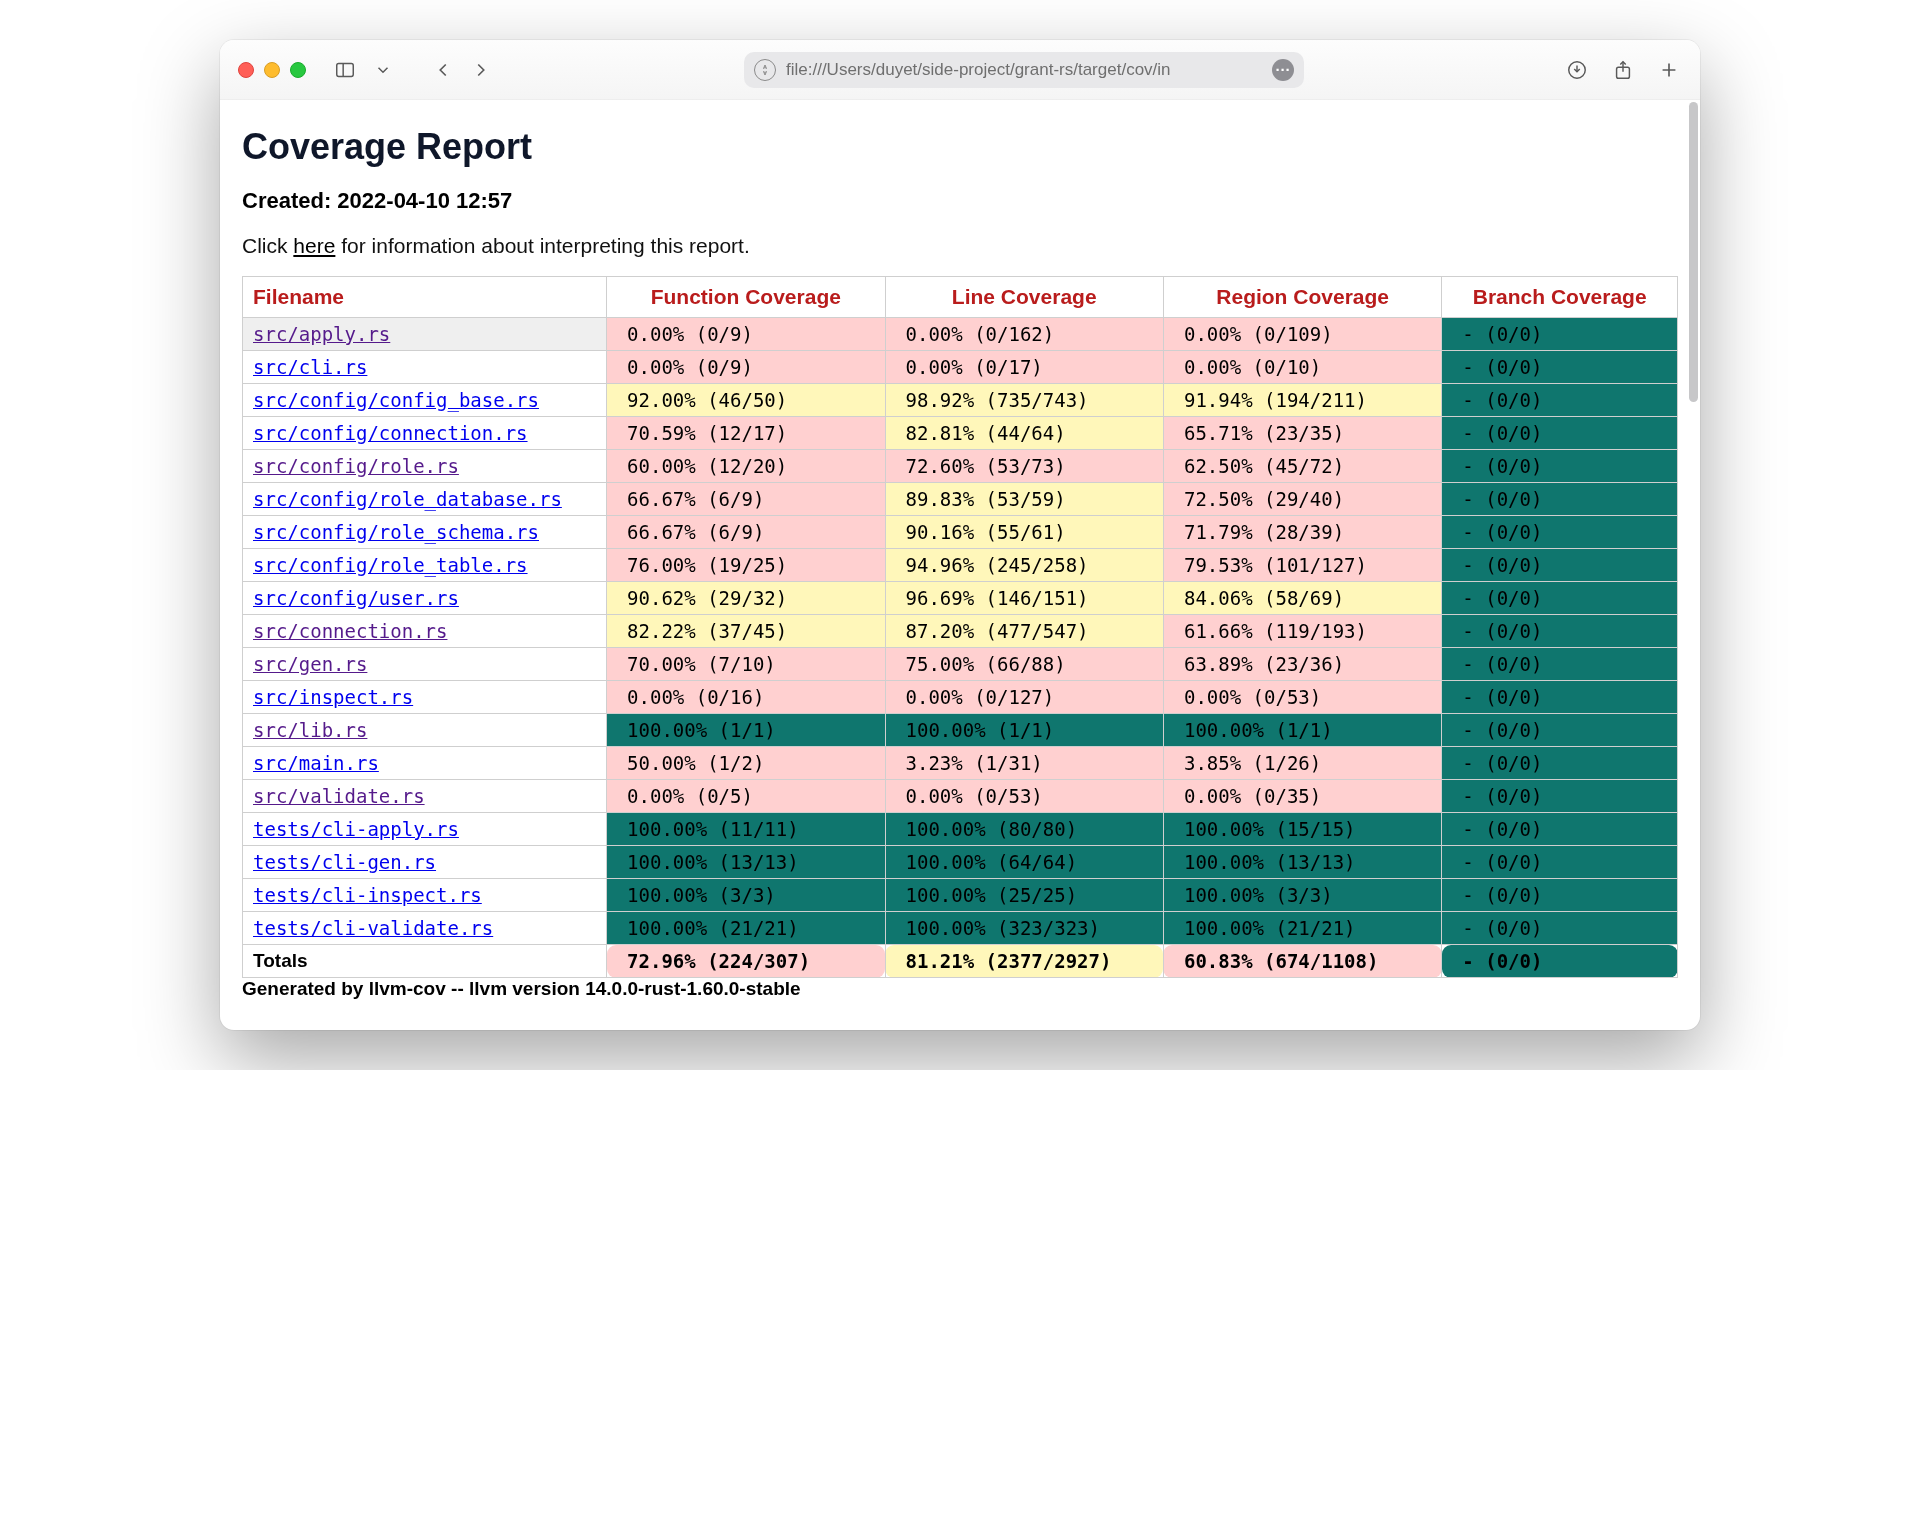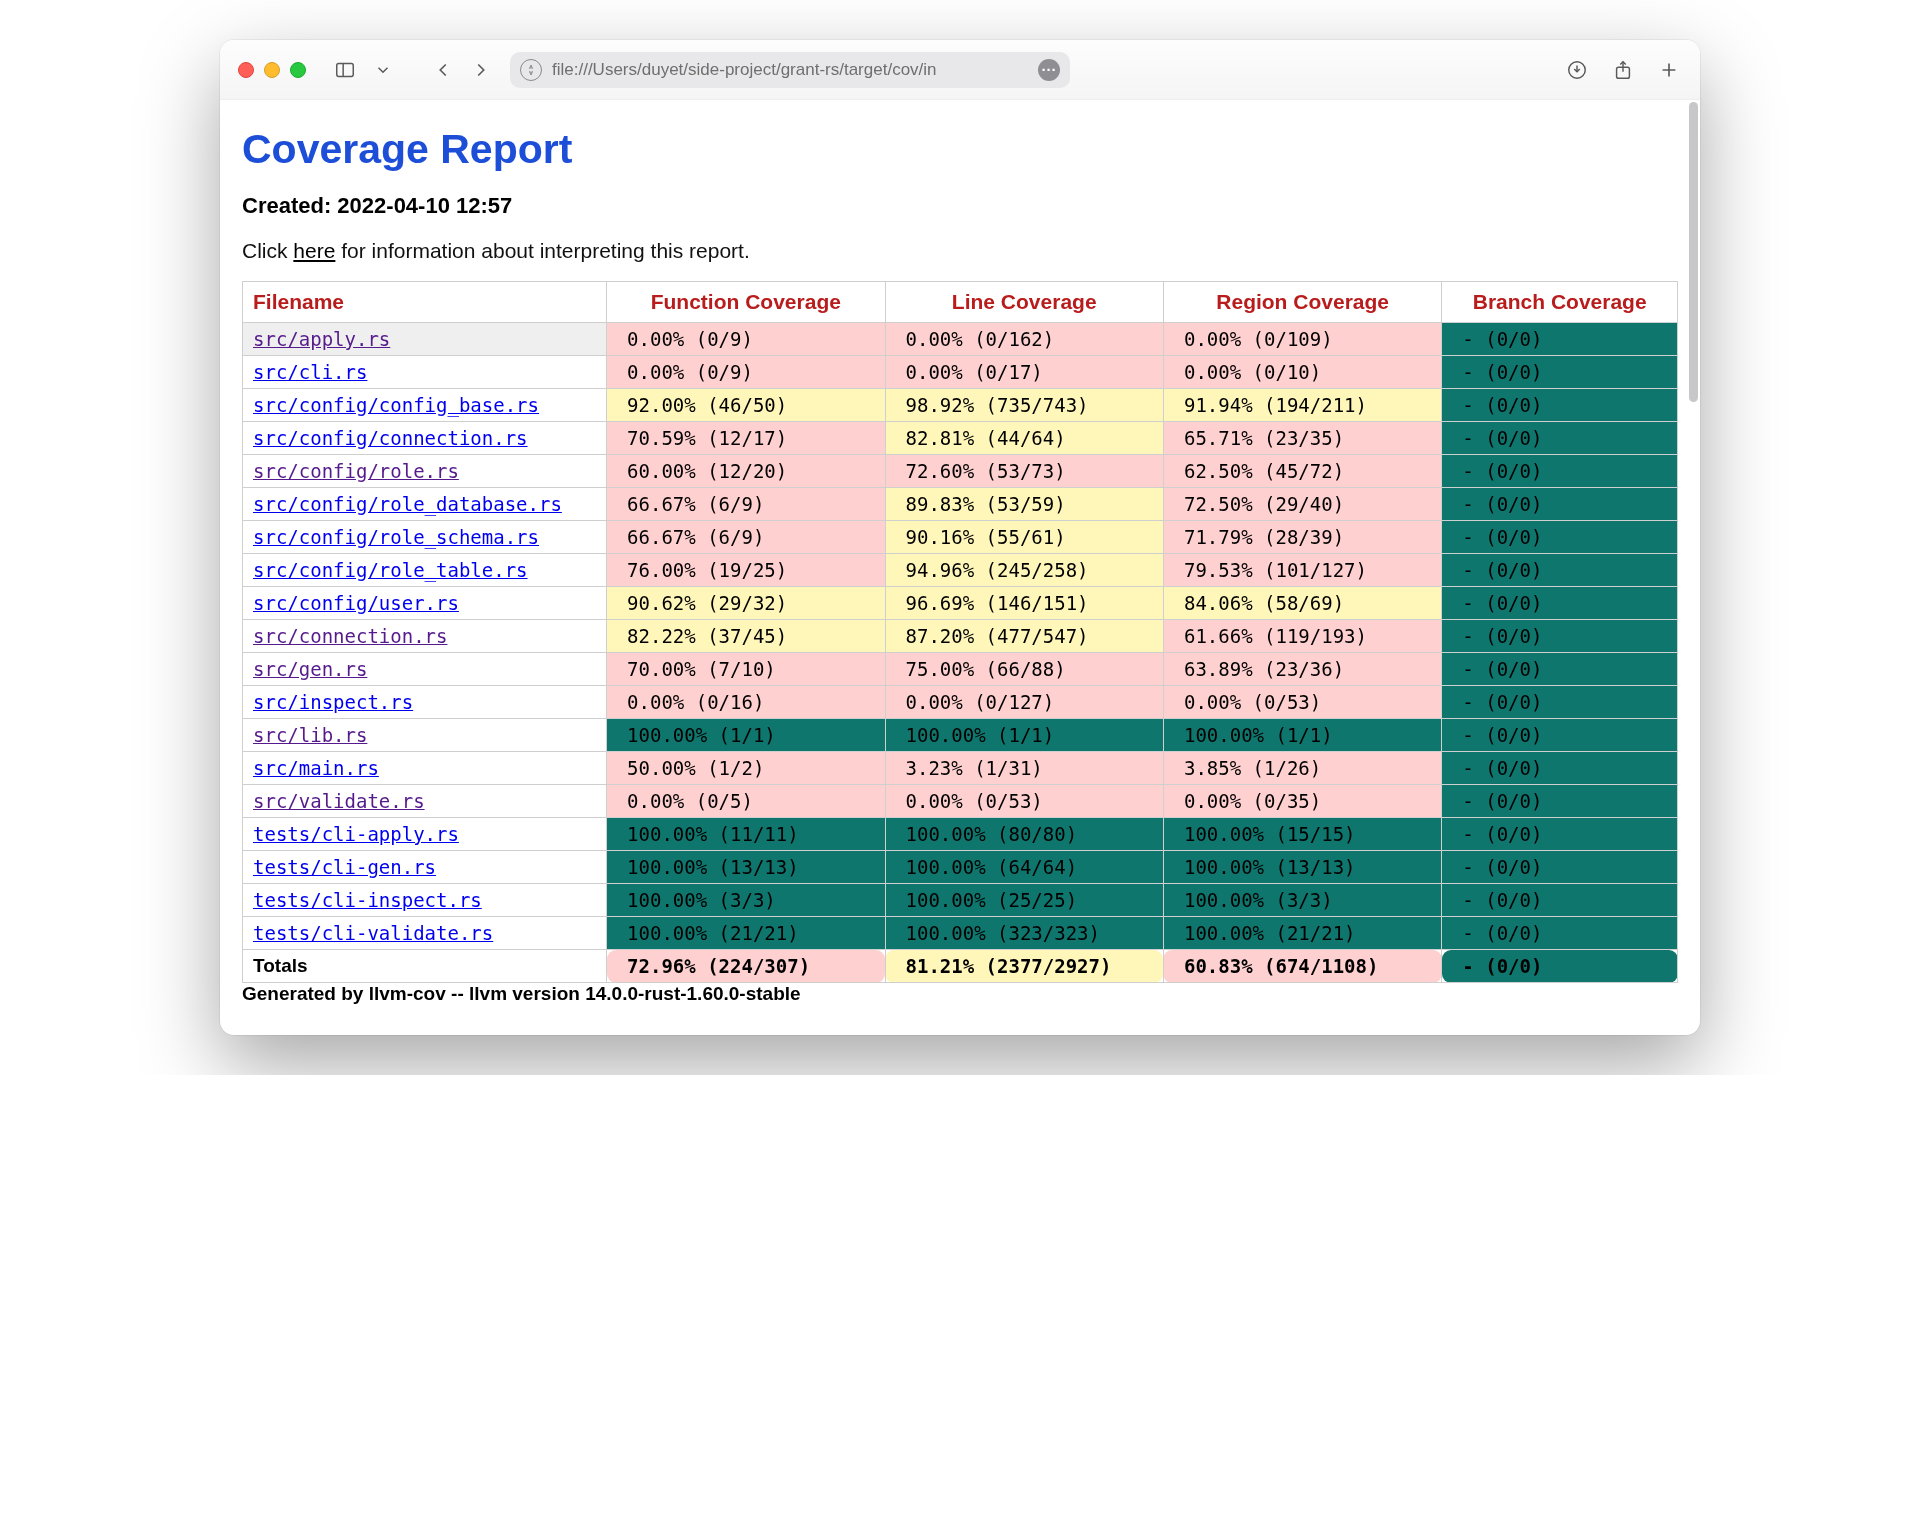--- a/index.html
+++ b/index.html
@@ -34,21 +34,21 @@
   .dot.red { background:#ff5f57; border:1px solid #e0443e;}
   .dot.yellow { background:#febc2e; border:1px solid #d89d24;}
   .dot.green { background:#28c840; border:1px solid #1aac2d;}
   .tb-icon {
     width:26px; height:26px; display:flex; align-items:center; justify-content:center;
     color:#5a5a5a; stroke:#5a5a5a; cursor:default;
   }
   .tb-icon svg { width:22px; height:22px; }
   .tb-sep { width:6px; }
   .chev-group { display:flex; gap:12px; }
-  .addr-wrap { flex:1; display:flex; justify-content:flex-start; }
+  .addr-wrap { flex:1; display:flex; justify-content:center; }
   .addr {
     background:#e8e8ea; border-radius:10px; height:36px;
     display:flex; align-items:center; gap:10px; padding:0 10px 0 10px;
     min-width:560px; max-width:570px;
     color:#6a6a6a; font-size:17px;
   }
   .addr .compass {
     width:22px;height:22px;border-radius:50%;border:1.6px solid #8a8a8a;
     display:flex;align-items:center;justify-content:center;
   }
@@ -58,21 +58,21 @@
     display:flex;align-items:center;justify-content:center;font-weight:bold;font-size:15px;
   }
   .right-tools{ display:flex; gap:20px; padding-left:10px;}
   .scrollbar-fake {
     position:absolute; top:62px; right:2px; width:9px; height:300px;
     background:#c7c7c9; border-radius:5px;
   }
 
   
   .content { padding: 26px 22px 30px 22px; }
-  h1 { font-size:41px; font-weight:800; margin-bottom:20px; color:#1d4ed8;}
+  h1 { font-size:36px; font-weight:800; margin-bottom:20px; color:#0f172a;}
   h3 { font-size:22px; font-weight:700; margin-bottom:20px;}
   p.intro { font-size:21px; margin-bottom:18px; color:#111;}
   p.intro a { color:#000000; text-decoration:underline; }
 
   table { border-collapse:collapse; width:100%; table-layout:fixed;}
   colgroup col.fn{width:340px;} colgroup col.c{width:260px;} colgroup col.b{width:220px;}
   thead th {
     text-align:left; font-size:21px; font-weight:700; padding:8px 10px;
     border:1px solid #cfcfcf; background:#fff; color:#b91c1c;
   }

